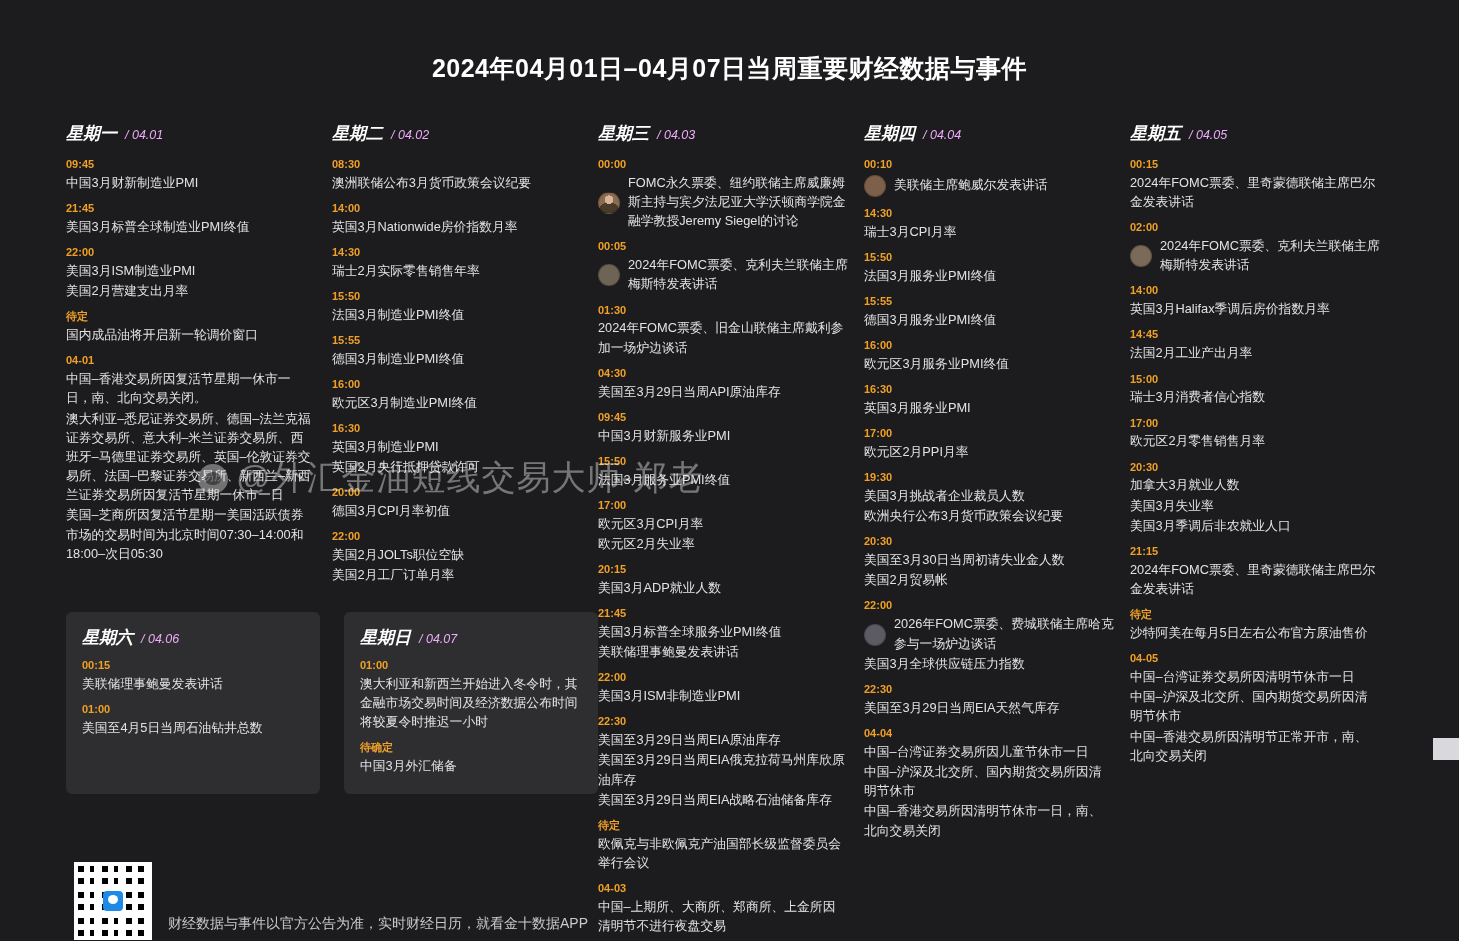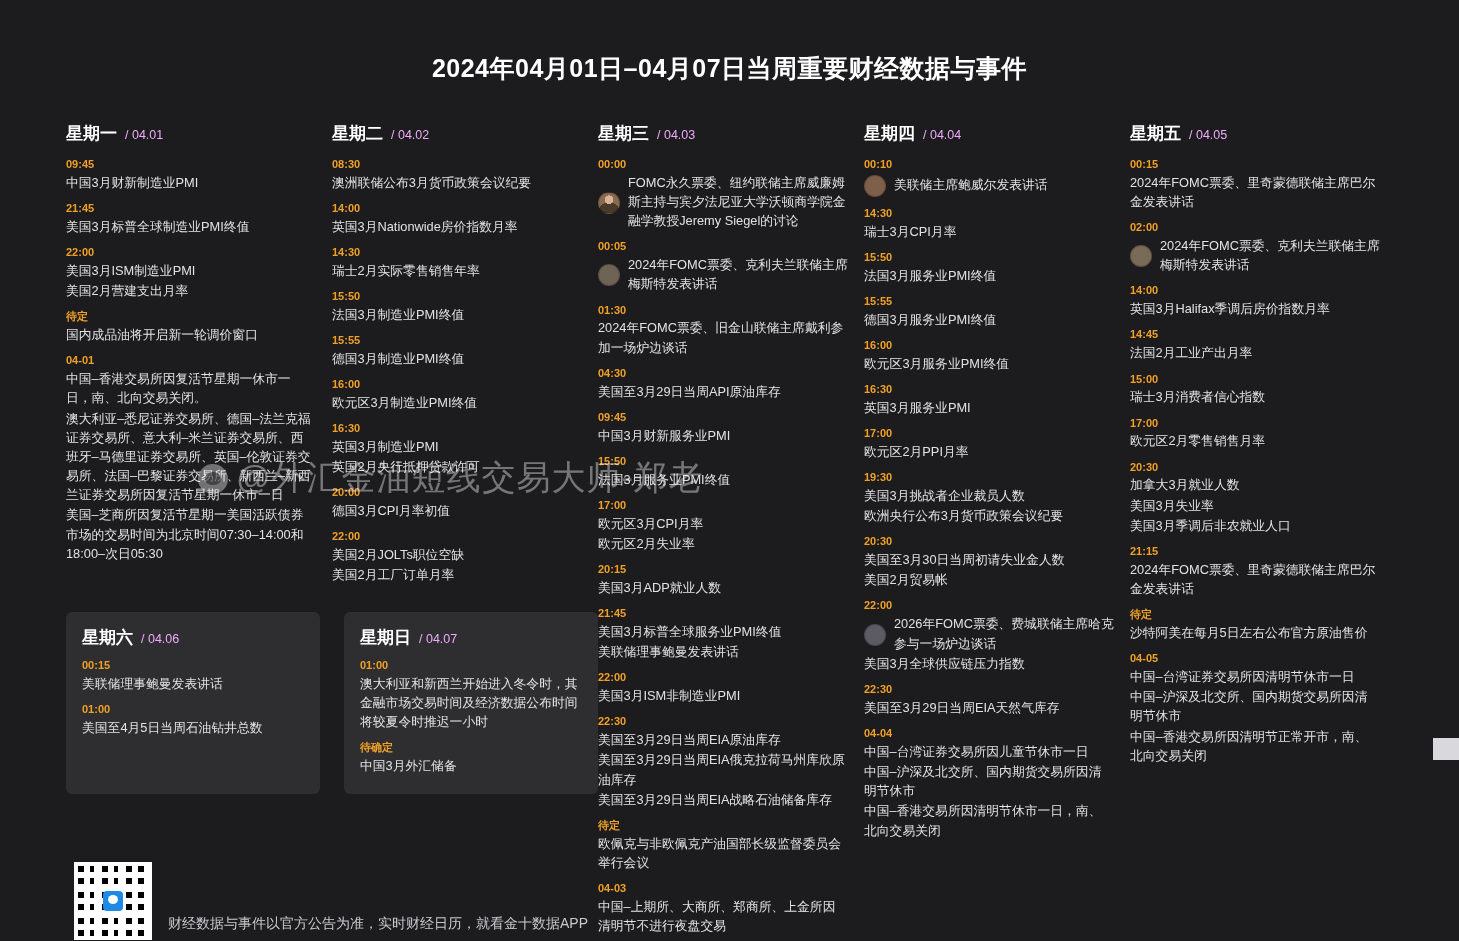--- a/index.html
+++ b/index.html
@@ -43,20 +43,21 @@
   .col {
     width: 266px;
     box-sizing: border-box;
     padding-right: 16px;
   }
   .day-head {
     display: flex;
     align-items: baseline;
     gap: 8px;
     margin-bottom: 12px;
+    font-style: italic;
   }
   .day-name {
     font-size: 17px;
     font-weight: bold;
     color: #ffffff;
   }
   .day-date {
     font-size: 12.5px;
     color: #f0abfc;
   }

